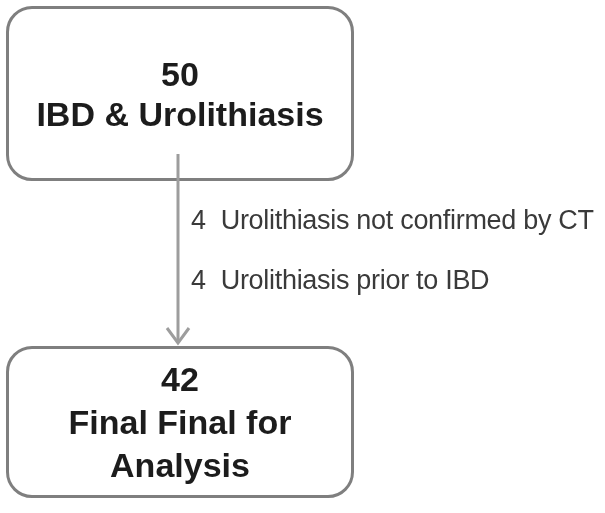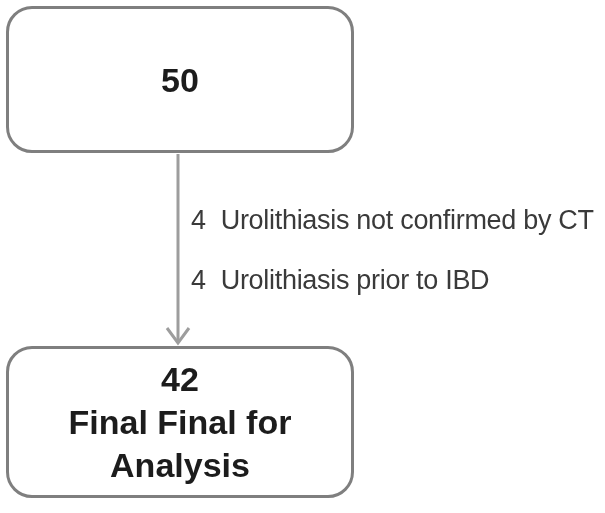--- a/index.html
+++ b/index.html
@@ -27,21 +27,21 @@
     flex-direction:column;
     align-items:center;
     justify-content:center;
     text-align:center;
     padding:0 12px;
     color:var(--box-text);
     font-weight:bold;
     font-size:34px;
     line-height:40px;
   }
-  .node-initial{left:6px;top:6px;width:348px;height:147px;}
+  .node-initial{left:6px;top:6px;width:348px;height:175px;}
   .node-final{left:6px;top:346px;width:348px;height:152px;line-height:43px;}
   .arrow-svg{position:absolute;left:0;top:153px;}
   .exclusion{
     position:absolute;
     left:191px;
     display:flex;
     gap:15px;
     color:var(--annotation);
     font-size:27px;
     line-height:34px;
@@ -51,20 +51,21 @@
   .exclusion-1{top:203px;}
   .exclusion-2{top:263px;}
 </style>
 </head>
 <body>
 
 <div class="canvas">
 
   <div class="node node-initial">
     <div>50</div>
+    <div>IBD &amp; Urolithiasis</div>
   </div>
 
   <svg class="arrow-svg" width="605" height="196" viewBox="0 0 605 196">
     <line x1="178" y1="1" x2="178" y2="189" stroke="#9d9d9d" stroke-width="3" fill="none"></line>
     <polyline points="167,175 178,190 189,175" stroke="#9d9d9d" stroke-width="3" fill="none" stroke-linecap="butt" stroke-linejoin="miter"></polyline>
   </svg>
 
   <div class="exclusion exclusion-1">
     <span>4</span>
     <span>Urolithiasis not confirmed by CT</span>

